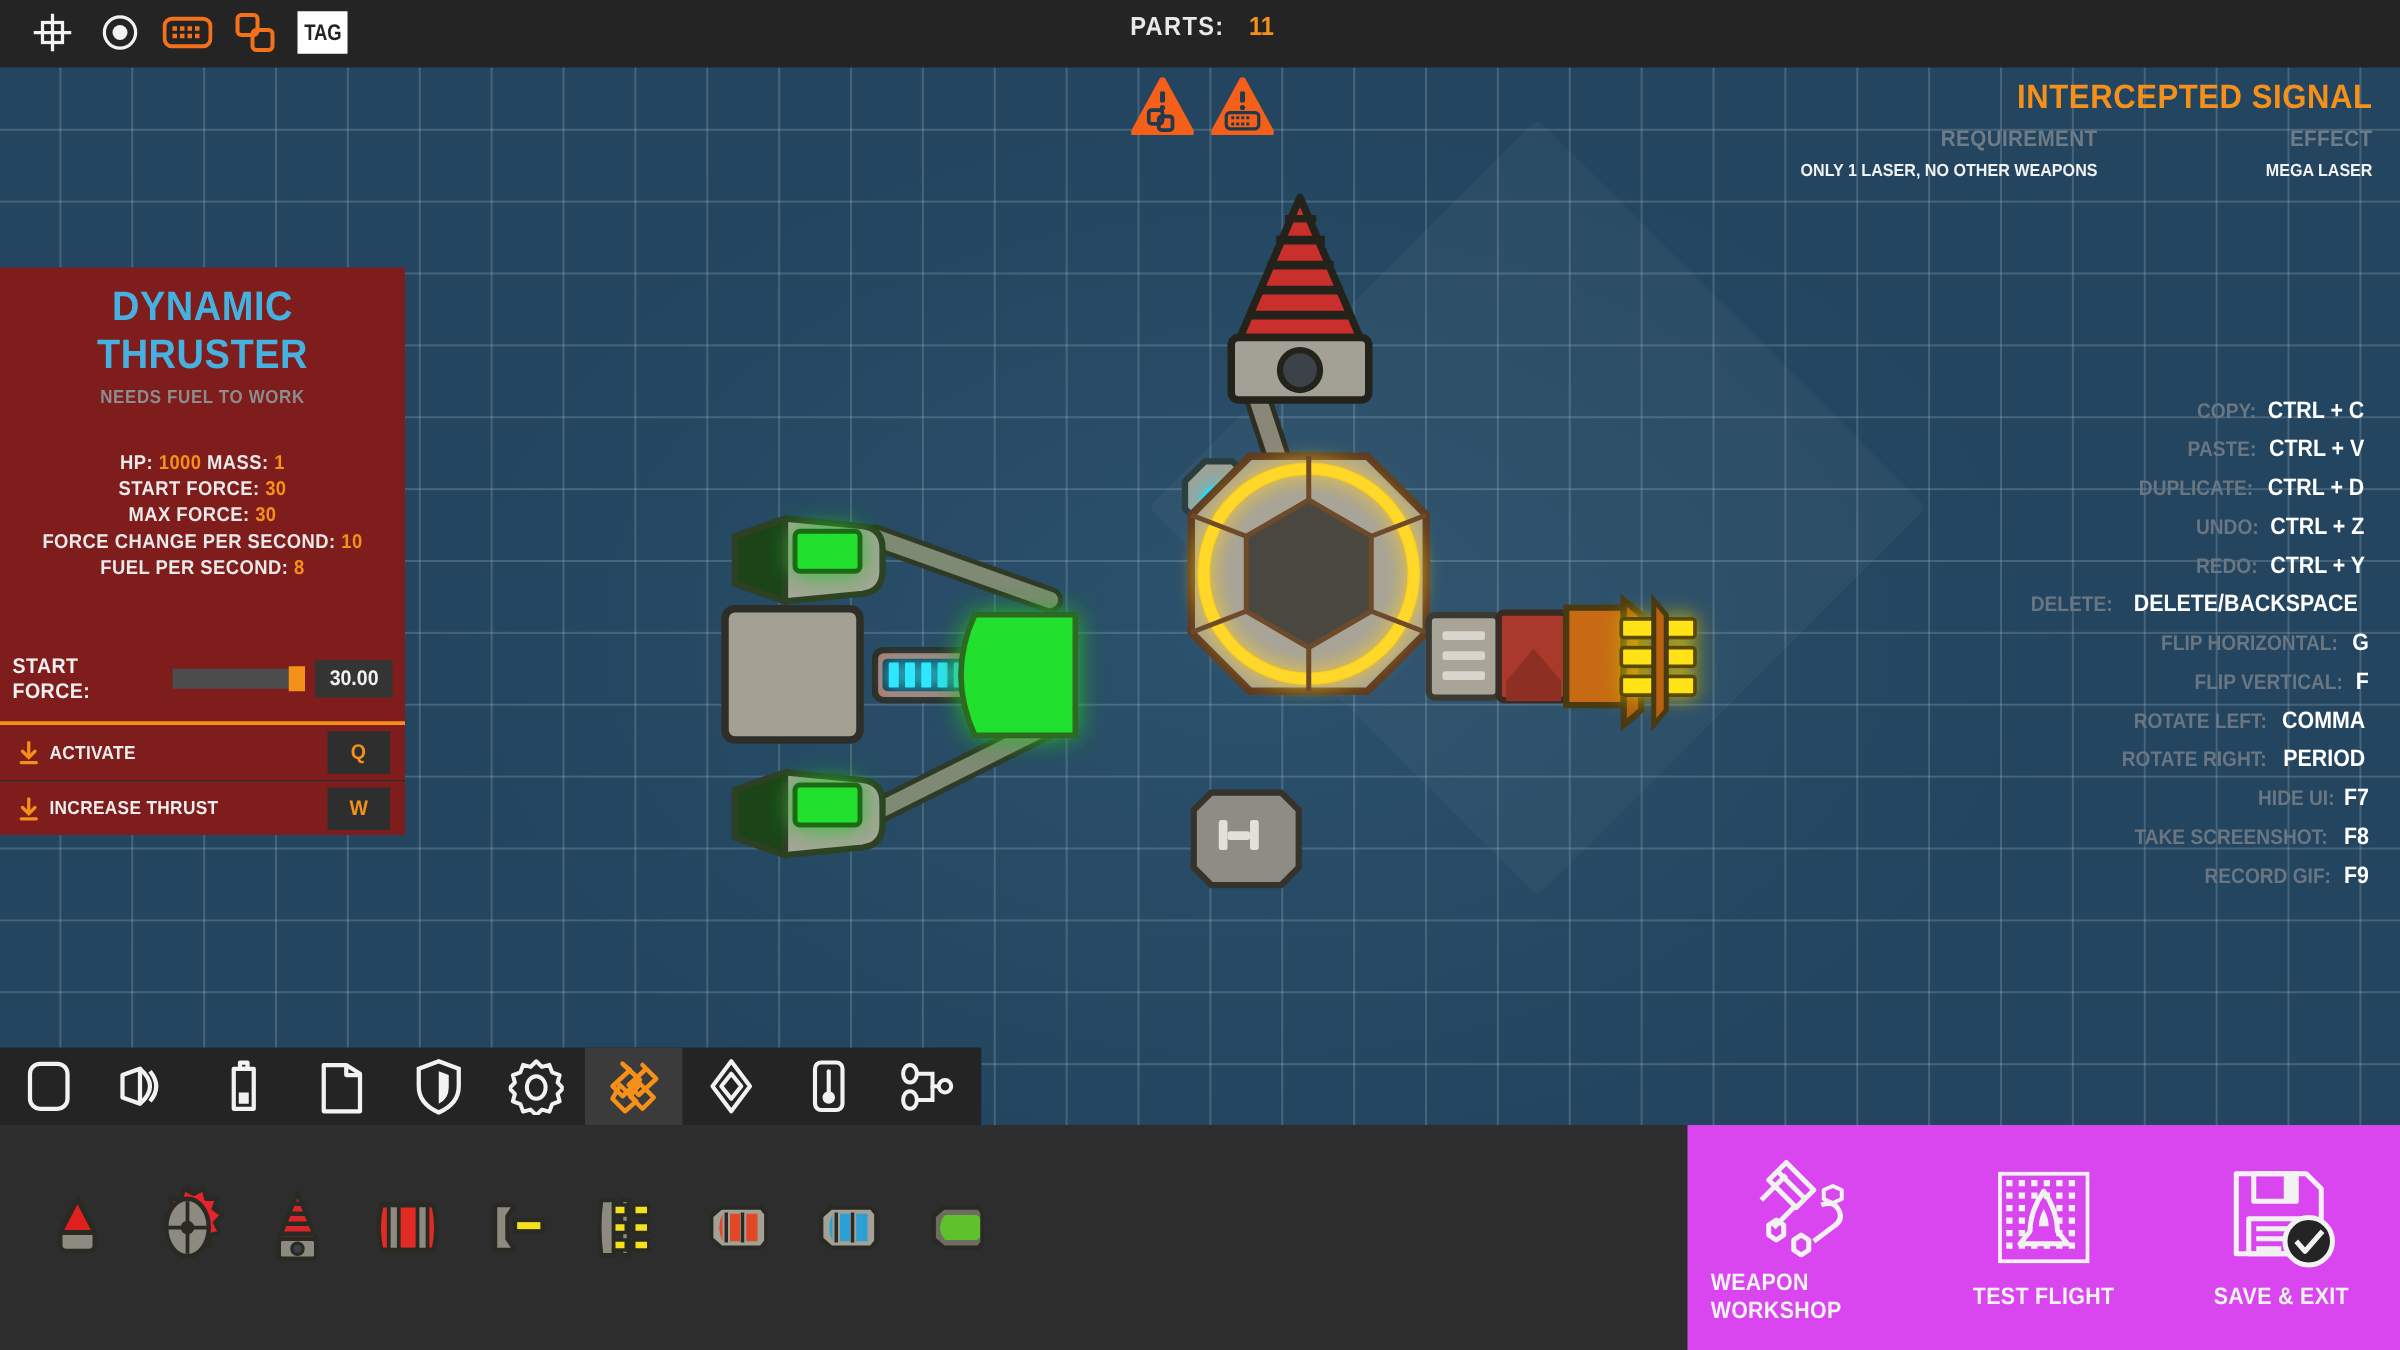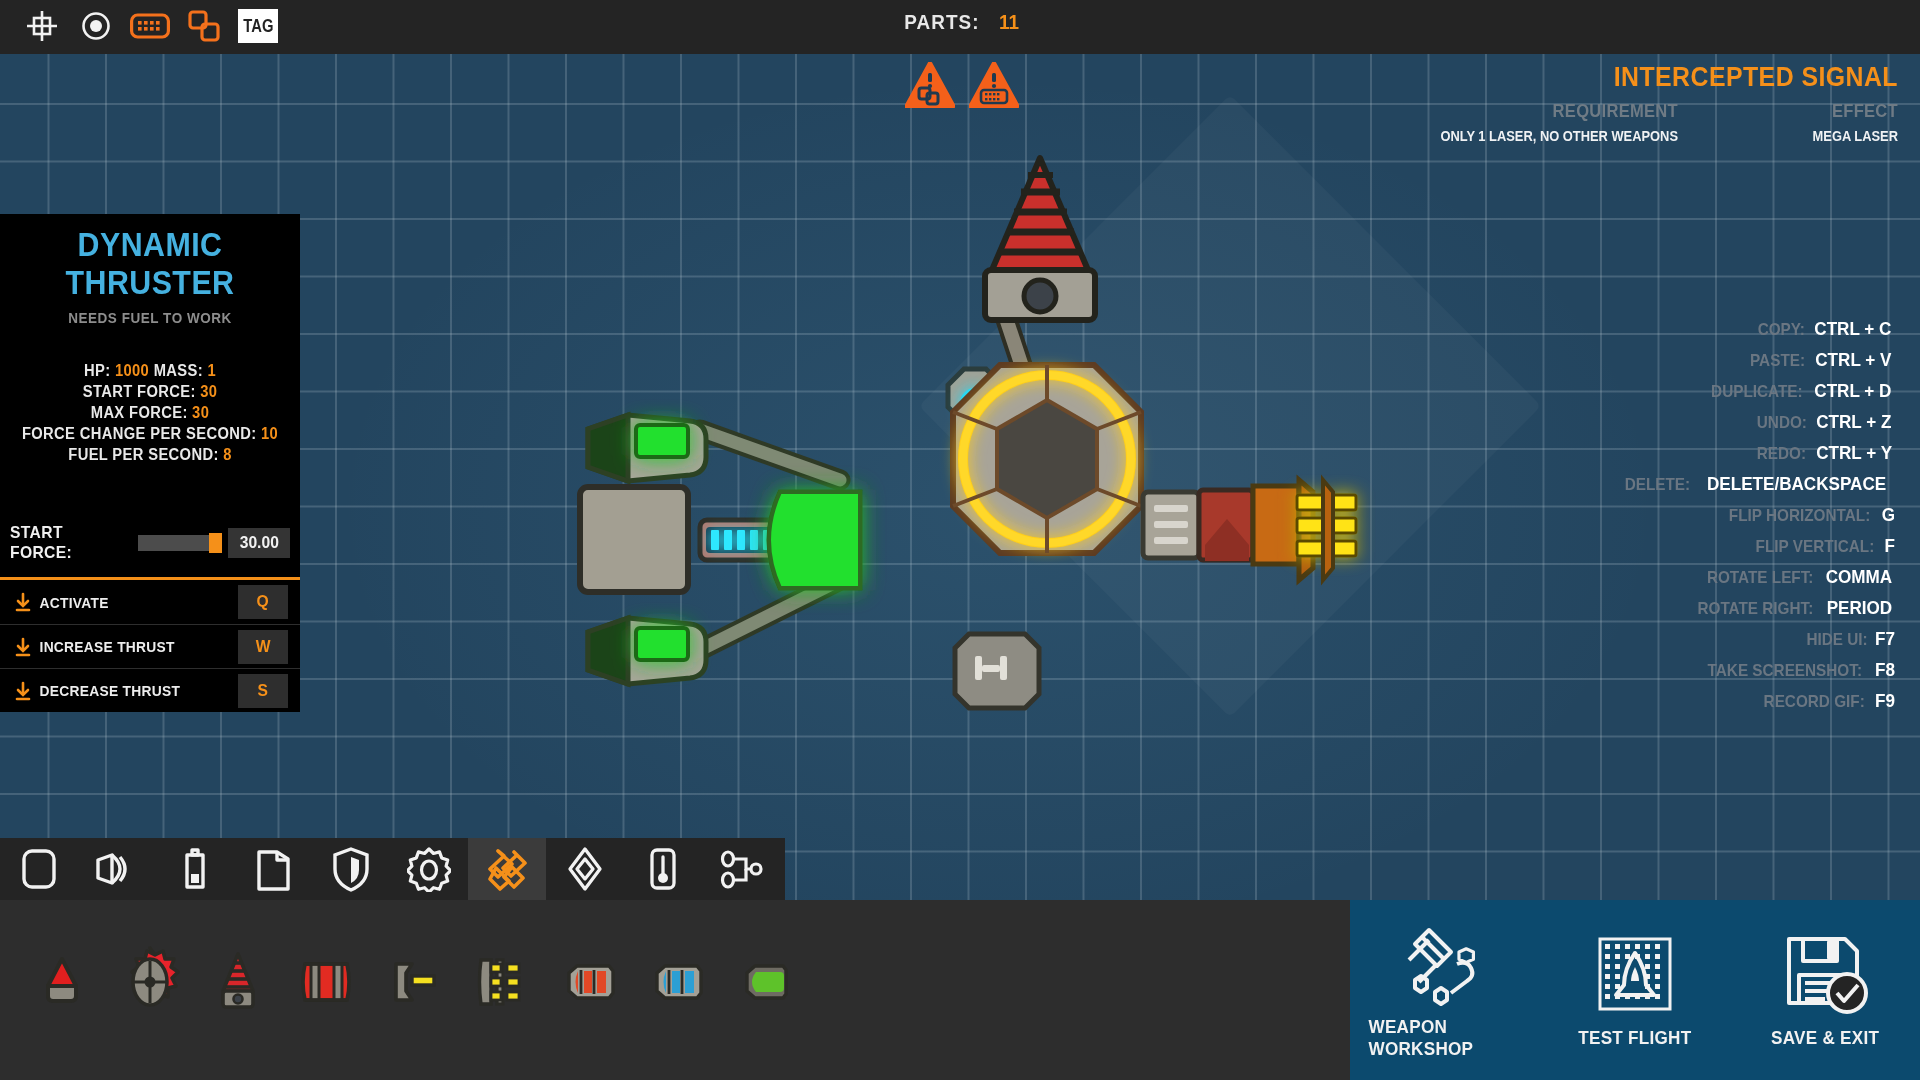--- a/index.html
+++ b/index.html
@@ -54,22 +54,22 @@
       font-family:"Liberation Sans Narrow","Liberation Sans",sans-serif; transform:scaleX(0.9); }
   .parts-label .val { color:#f59019; font-size:21px; font-weight:bold; transform:scaleX(0.9);
       font-family:"Liberation Sans Narrow","Liberation Sans",sans-serif;}
 
   
   .warnings { position:absolute; left:905px; top:62px; display:flex; gap:14px; z-index:20; }
   .warn-badge { width:50px; height:46px; position:relative; }
 
   
   .left-panel {
-    position:absolute; left:0; top:214px; width:300px; z-index:30;
-    background:#000000;
+    position:absolute; left:0; top:214px; width:324px; z-index:30;
+    background:#7f1d1d;
   }
   .lp-title {
     color:#45b1e0; font-size:33px; font-weight:bold; text-align:center; padding-top:12px;
     letter-spacing:0.5px; font-family:"Liberation Sans Narrow","Liberation Sans",sans-serif;
     transform: scaleX(0.92);
   }
   .lp-sub { color:#8d8d8d; font-size:15px; text-align:center; font-weight:bold; padding-top:7px;
      letter-spacing:0.6px; font-family:"Liberation Sans Narrow","Liberation Sans",sans-serif; transform:scaleX(0.9);}
   .lp-stats { text-align:center; padding-top:2px;margin-top:32px; }
   .lp-stats div { font-size:16px; font-weight:bold; color:#e9e9e9; line-height:21px;
@@ -130,21 +130,21 @@
   
   .tray {
     position:absolute; left:0; bottom:0; width:1920px; height:180px;
     background:#2d2d2d; z-index:35;
   }
   .tray-parts { position:absolute; left:18px; top:34px; display:flex; align-items:center; }
   .part-slot { width:88px; height:96px; display:flex; align-items:center; justify-content:center; }
 
   .tray-actions {
     position:absolute; right:0; top:0; width:570px; height:180px;
-    background:#0c4a6e; display:flex; align-items:center; justify-content:space-around;
+    background:#d946ef; display:flex; align-items:center; justify-content:space-around;
   }
   .action { width:170px; display:flex; flex-direction:column; align-items:center; justify-content:center; gap:10px; }
   .action .a-label { color:#f2f2f2; font-size:19px; font-weight:bold; letter-spacing:0.3px;
       font-family:"Liberation Sans Narrow","Liberation Sans",sans-serif; transform:scaleX(0.9);}
 
   
   .ship { position:absolute; left:0; top:0; width:1920px; height:1080px; z-index:10; pointer-events:none;}
 </style>
 </head>
 <body>
@@ -462,35 +462,20 @@
               <path d="M3 18 H15"></path>
           </g>
         </svg>
       </div>
       <div class="bind-name">INCREASE THRUST</div>
       <div class="bind-key">
         <span>W</span>
       </div>
     </div>
 
-    <div class="bind-row">
-      <div class="bind-ico">
-        <svg width="18" height="20" viewBox="0 0 18 20">
-          <g stroke="#f59019" stroke-width="2.6" fill="none" stroke-linecap="round">
-            <path d="M9 2 V13"></path>
-              <path d="M4 9 L9 14 L14 9"></path>
-              <path d="M3 18 H15"></path>
-          </g>
-        </svg>
-      </div>
-      <div class="bind-name">DECREASE THRUST</div>
-      <div class="bind-key">
-        <span>S</span>
-      </div>
-    </div>
   </div>
 
   <div class="signal">
     <div class="signal-title">INTERCEPTED SIGNAL</div>
     <div class="signal-cols">
       <div class="sig-col req">
         <div class="sig-head">REQUIREMENT</div>
         <div class="sig-val">ONLY 1 LASER,  NO OTHER WEAPONS</div>
       </div>
       <div class="sig-col eff">

